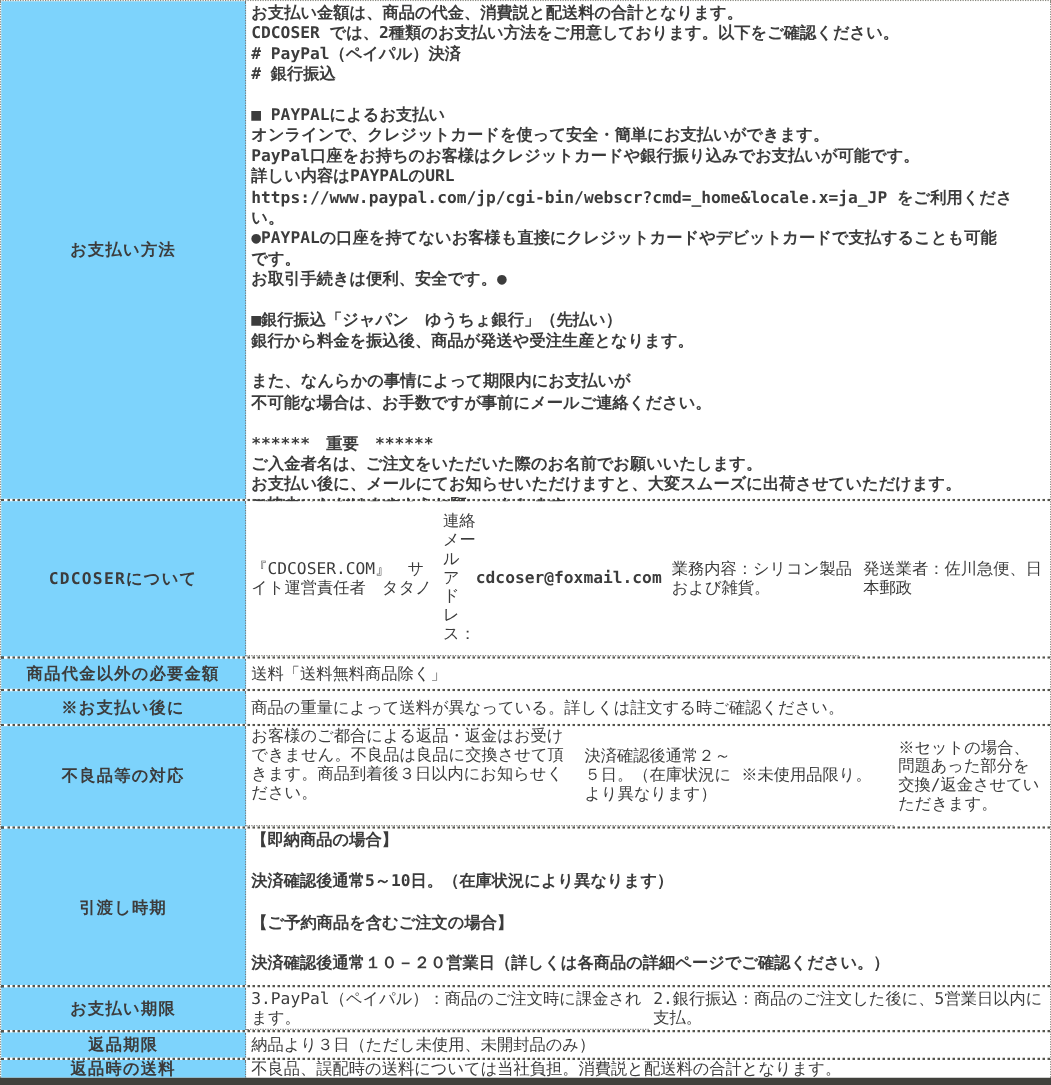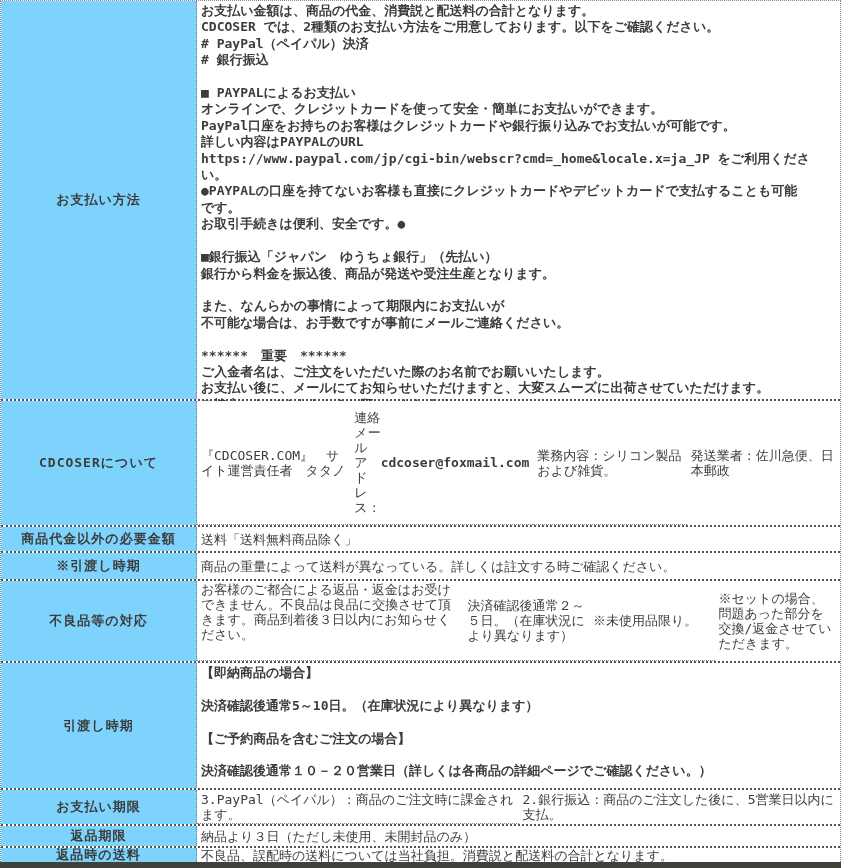--- a/index.html
+++ b/index.html
@@ -113,21 +113,21 @@
   </div>
 
   <div class="sec s-fees">
     <div class="hd">商品代金以外の必要金額</div>
     <div class="bd">
       <div class="single">送料「送料無料商品除く」</div>
     </div>
   </div>
 
   <div class="sec s-shipping">
-    <div class="hd">※引渡し時期</div>
+    <div class="hd">※お支払い後に</div>
     <div class="bd">
       <div class="single">商品の重量によって送料が異なっている。詳しくは註文する時ご確認ください。</div>
     </div>
   </div>
 
   <div class="sec s-defects">
     <div class="hd">不良品等の対応</div>
     <div class="bd subrows">
       <div class="subrow tall">お客様のご都合による返品・返金はお受けできません。不良品は良品に交換させて頂きます。商品到着後３日以内にお知らせください。</div>
       <div class="subrow">決済確認後通常２～５日。（在庫状況により異なります）</div>

